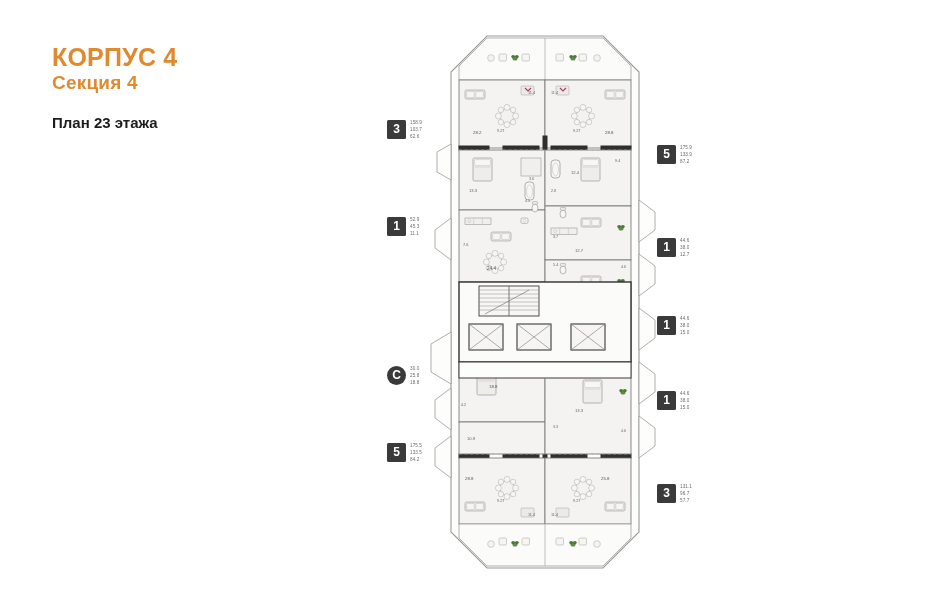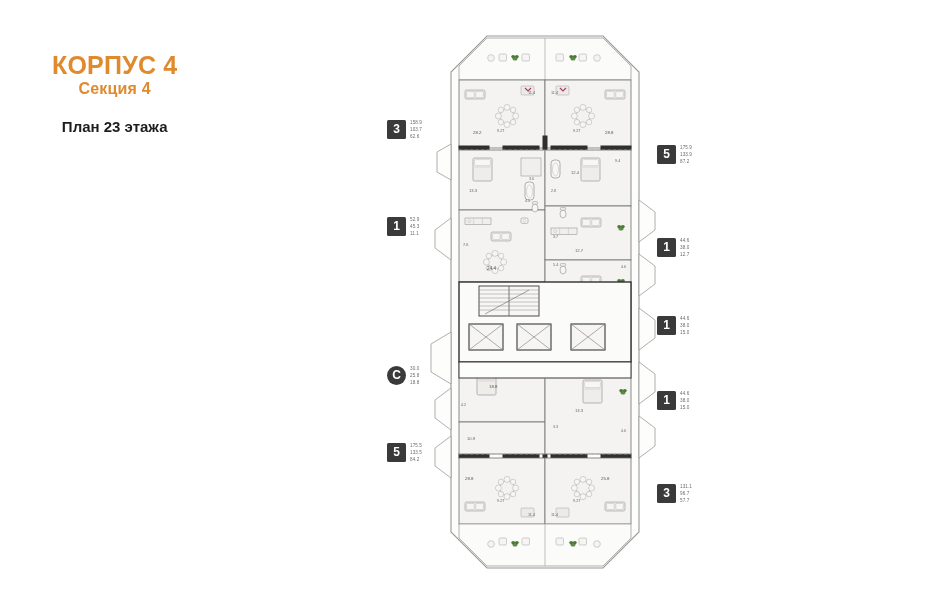--- a/index.html
+++ b/index.html
@@ -6,27 +6,27 @@
   html, body {
     margin: 0; padding: 0;
     width: 941px; height: 600px;
     background: #ffffff;
     font-family: "Liberation Sans", sans-serif;
     overflow: hidden;
   }
   #page { position: relative; width: 941px; height: 600px; background: #fff; }
 
   
-  #title-block { position: absolute; left: 52px; top: 51px; text-align: center; }
+  #title-block { position: absolute; left: 52px; top: 43px; }
   .title-korpus {
     font-size: 25px; font-weight: bold; color: #E08A2E;
     letter-spacing: .2px; line-height: 1.12;
   }
   .title-sekciya {
-    font-size: 16px; font-weight: bold; color: #E08A2E;
+    font-size: 19px; font-weight: bold; color: #E08A2E;
     letter-spacing: .2px; line-height: 1.25;
   }
   .title-plan {
     font-size: 15px; font-weight: bold; color: #1d1d1d;
     margin-top: 19px; line-height: 1.2;
   }
 
   
   .apt-badge { position: absolute; display: flex; align-items: flex-start; }
   .apt-badge .sq {

